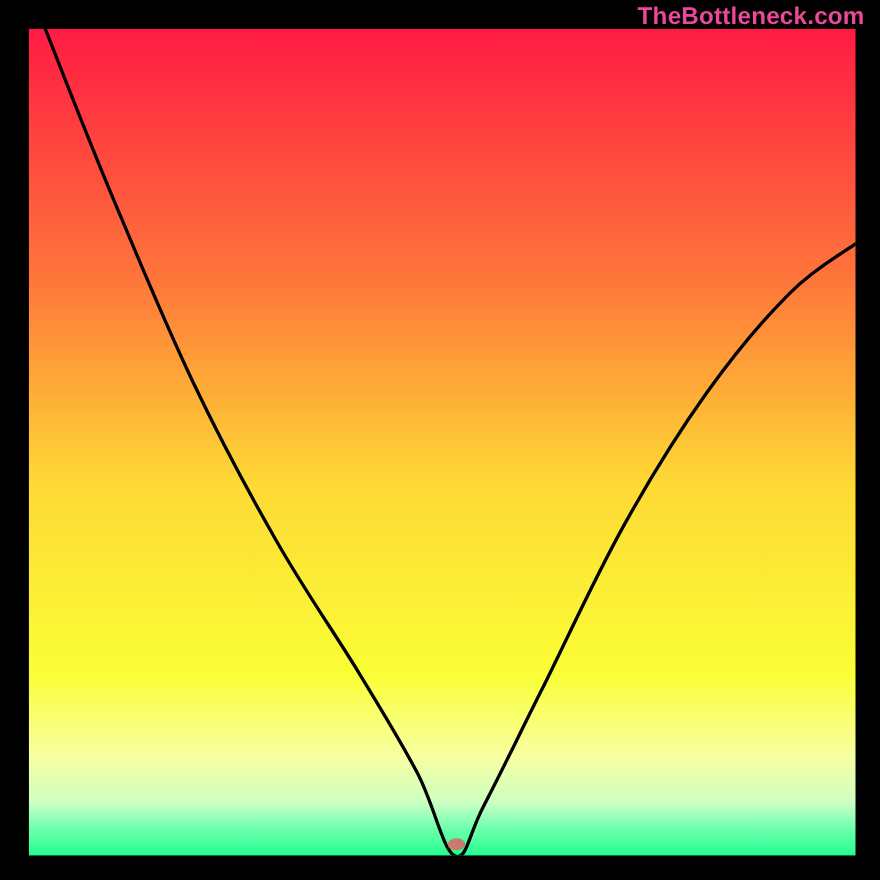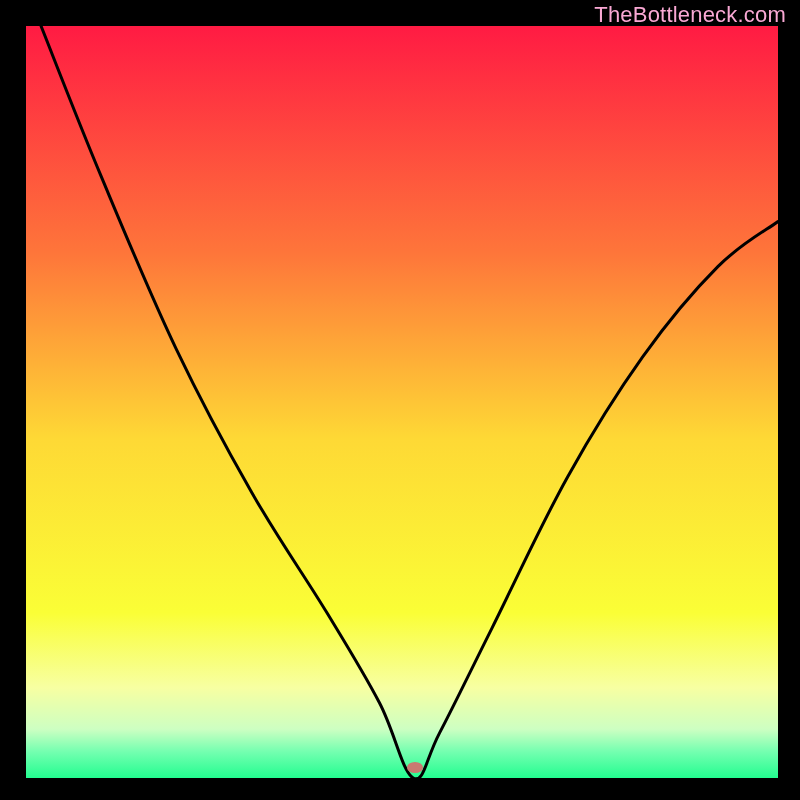--- a/index.html
+++ b/index.html
@@ -15,22 +15,22 @@
     width: 800px;
     height: 800px;
     background: #000;
   }
   .watermark {
     position: absolute;
     top: 2px;
     right: 14px;
     font-family: Arial, Helvetica, sans-serif;
     font-size: 22px;
-    color: #f9a8d4;
-    font-weight: 400;
+    color: #ec4899;
+    font-weight: 700;
     letter-spacing: 0.2px;
   }
   .plot-wrap {
     position: absolute;
     left: 26px;
     top: 26px;
     width: 752px;
     height: 752px;
     overflow: hidden;
   }

